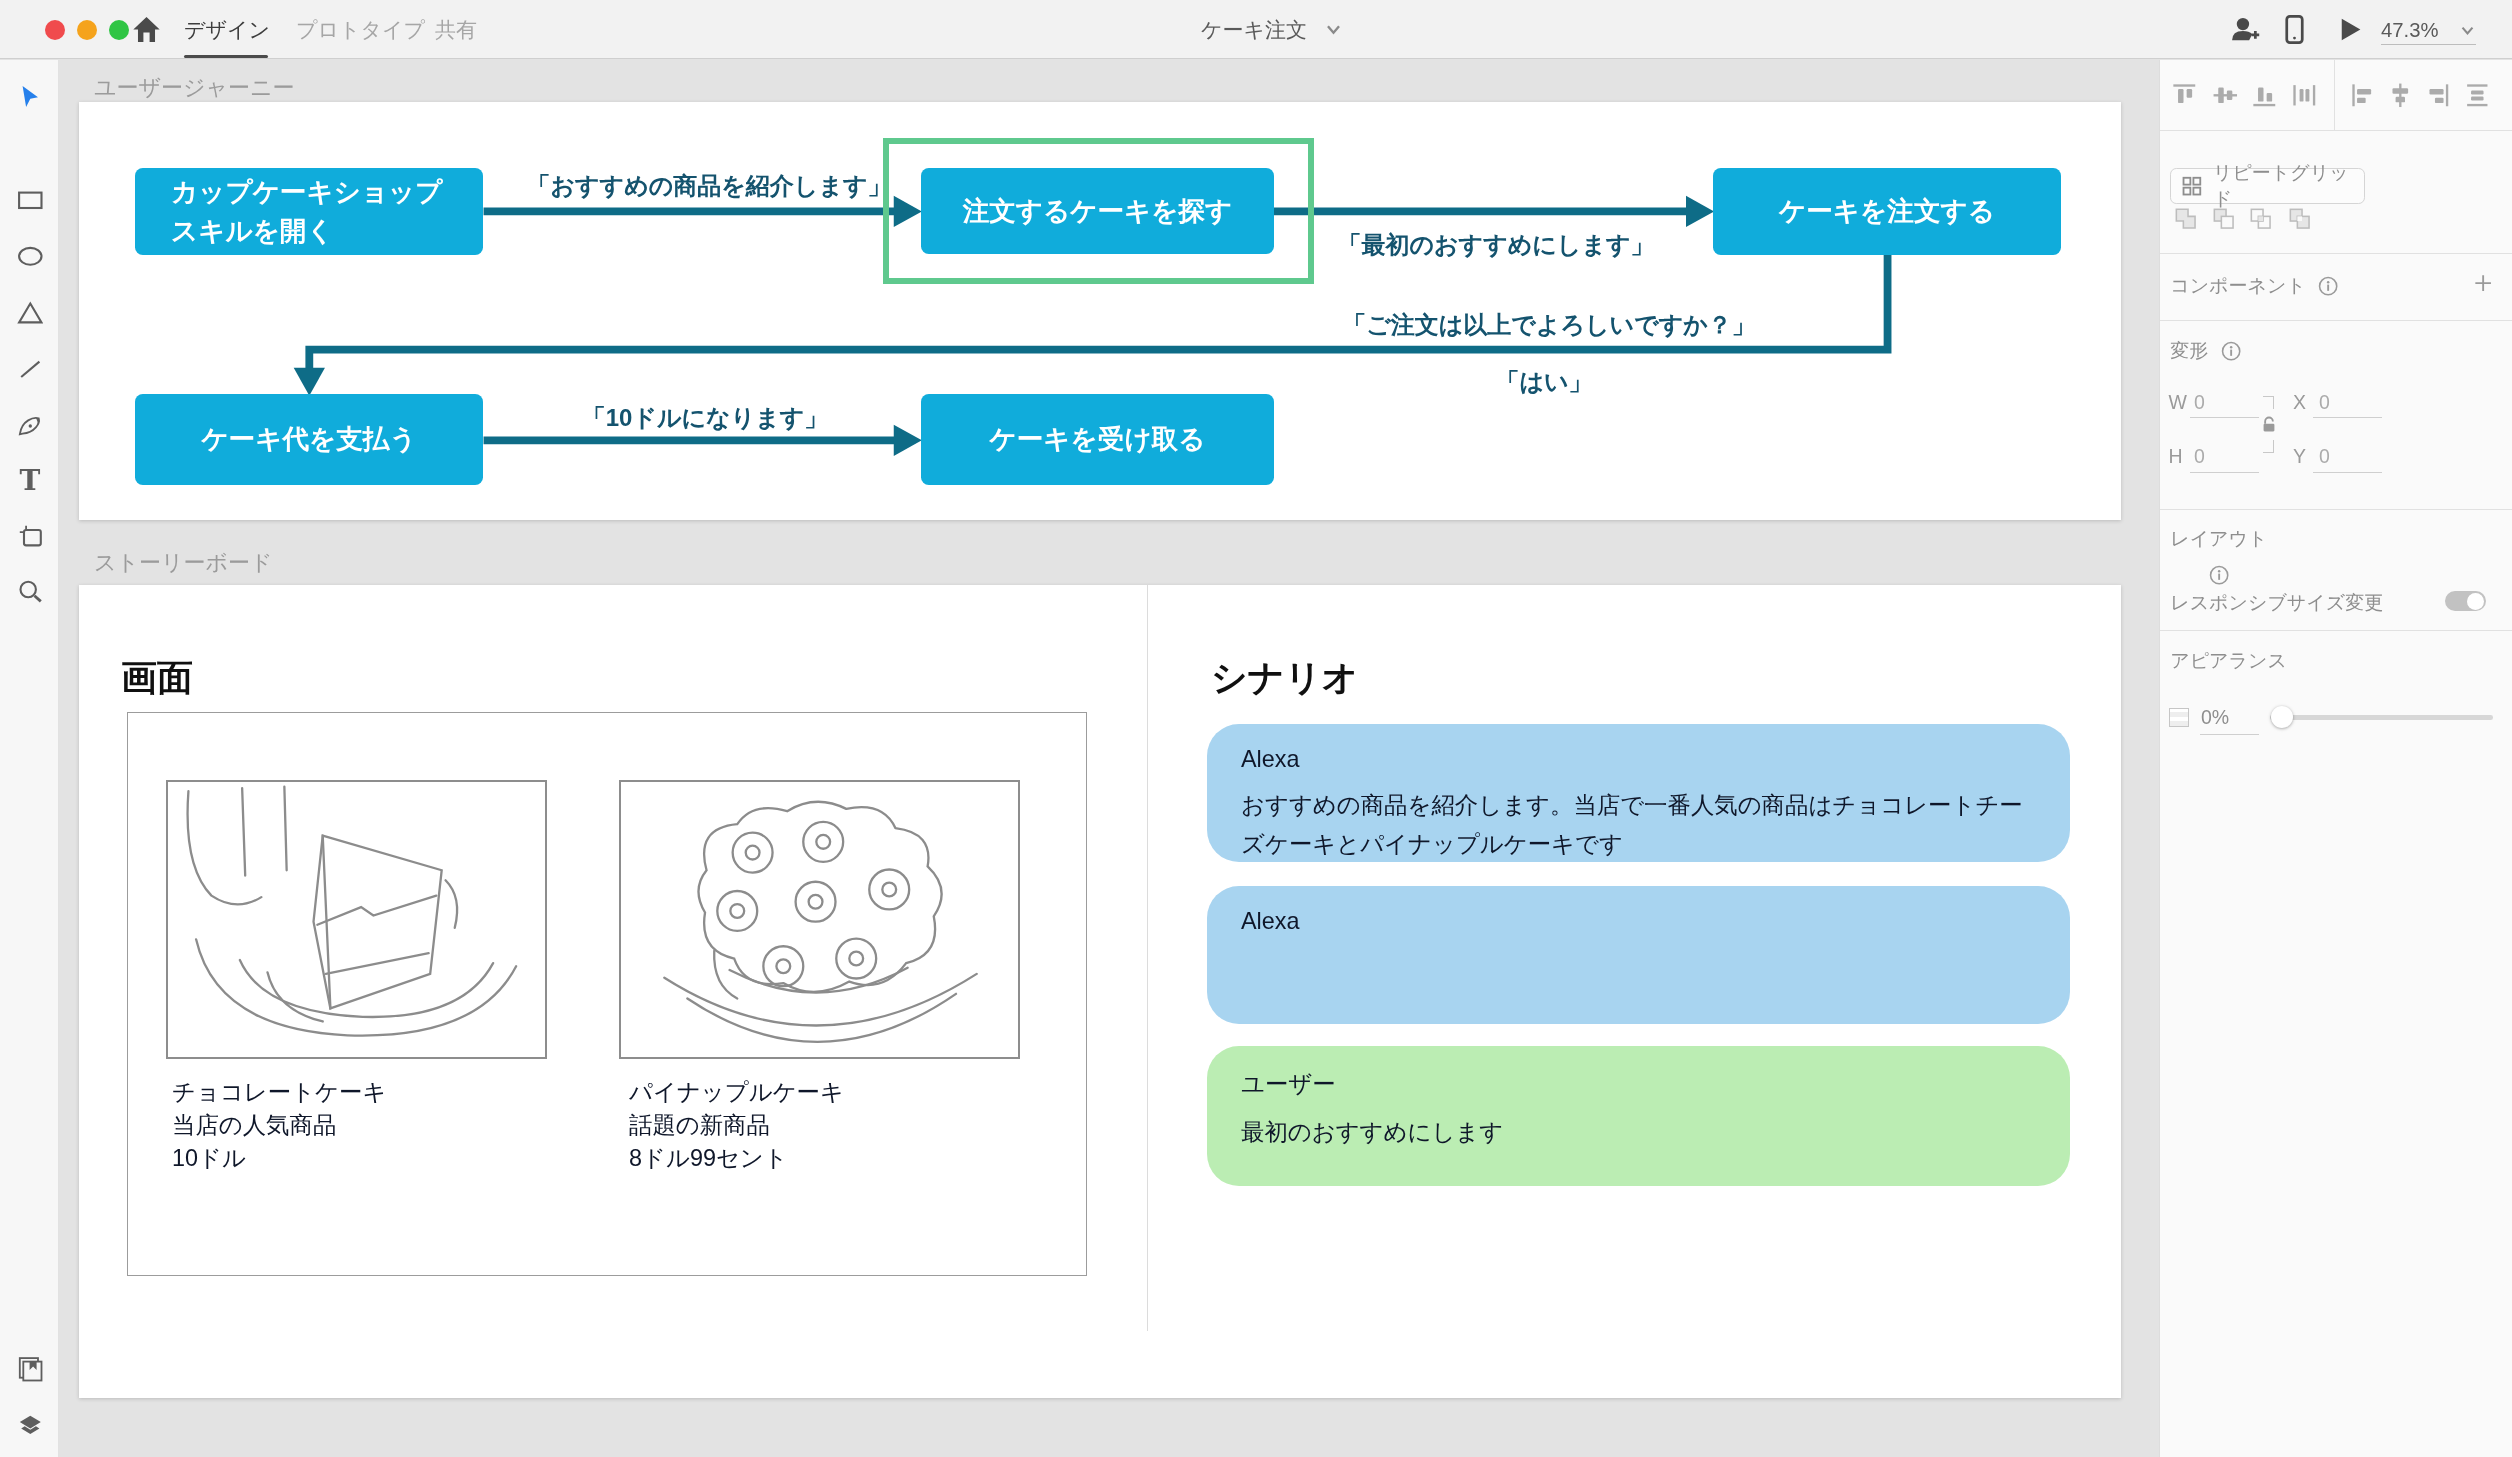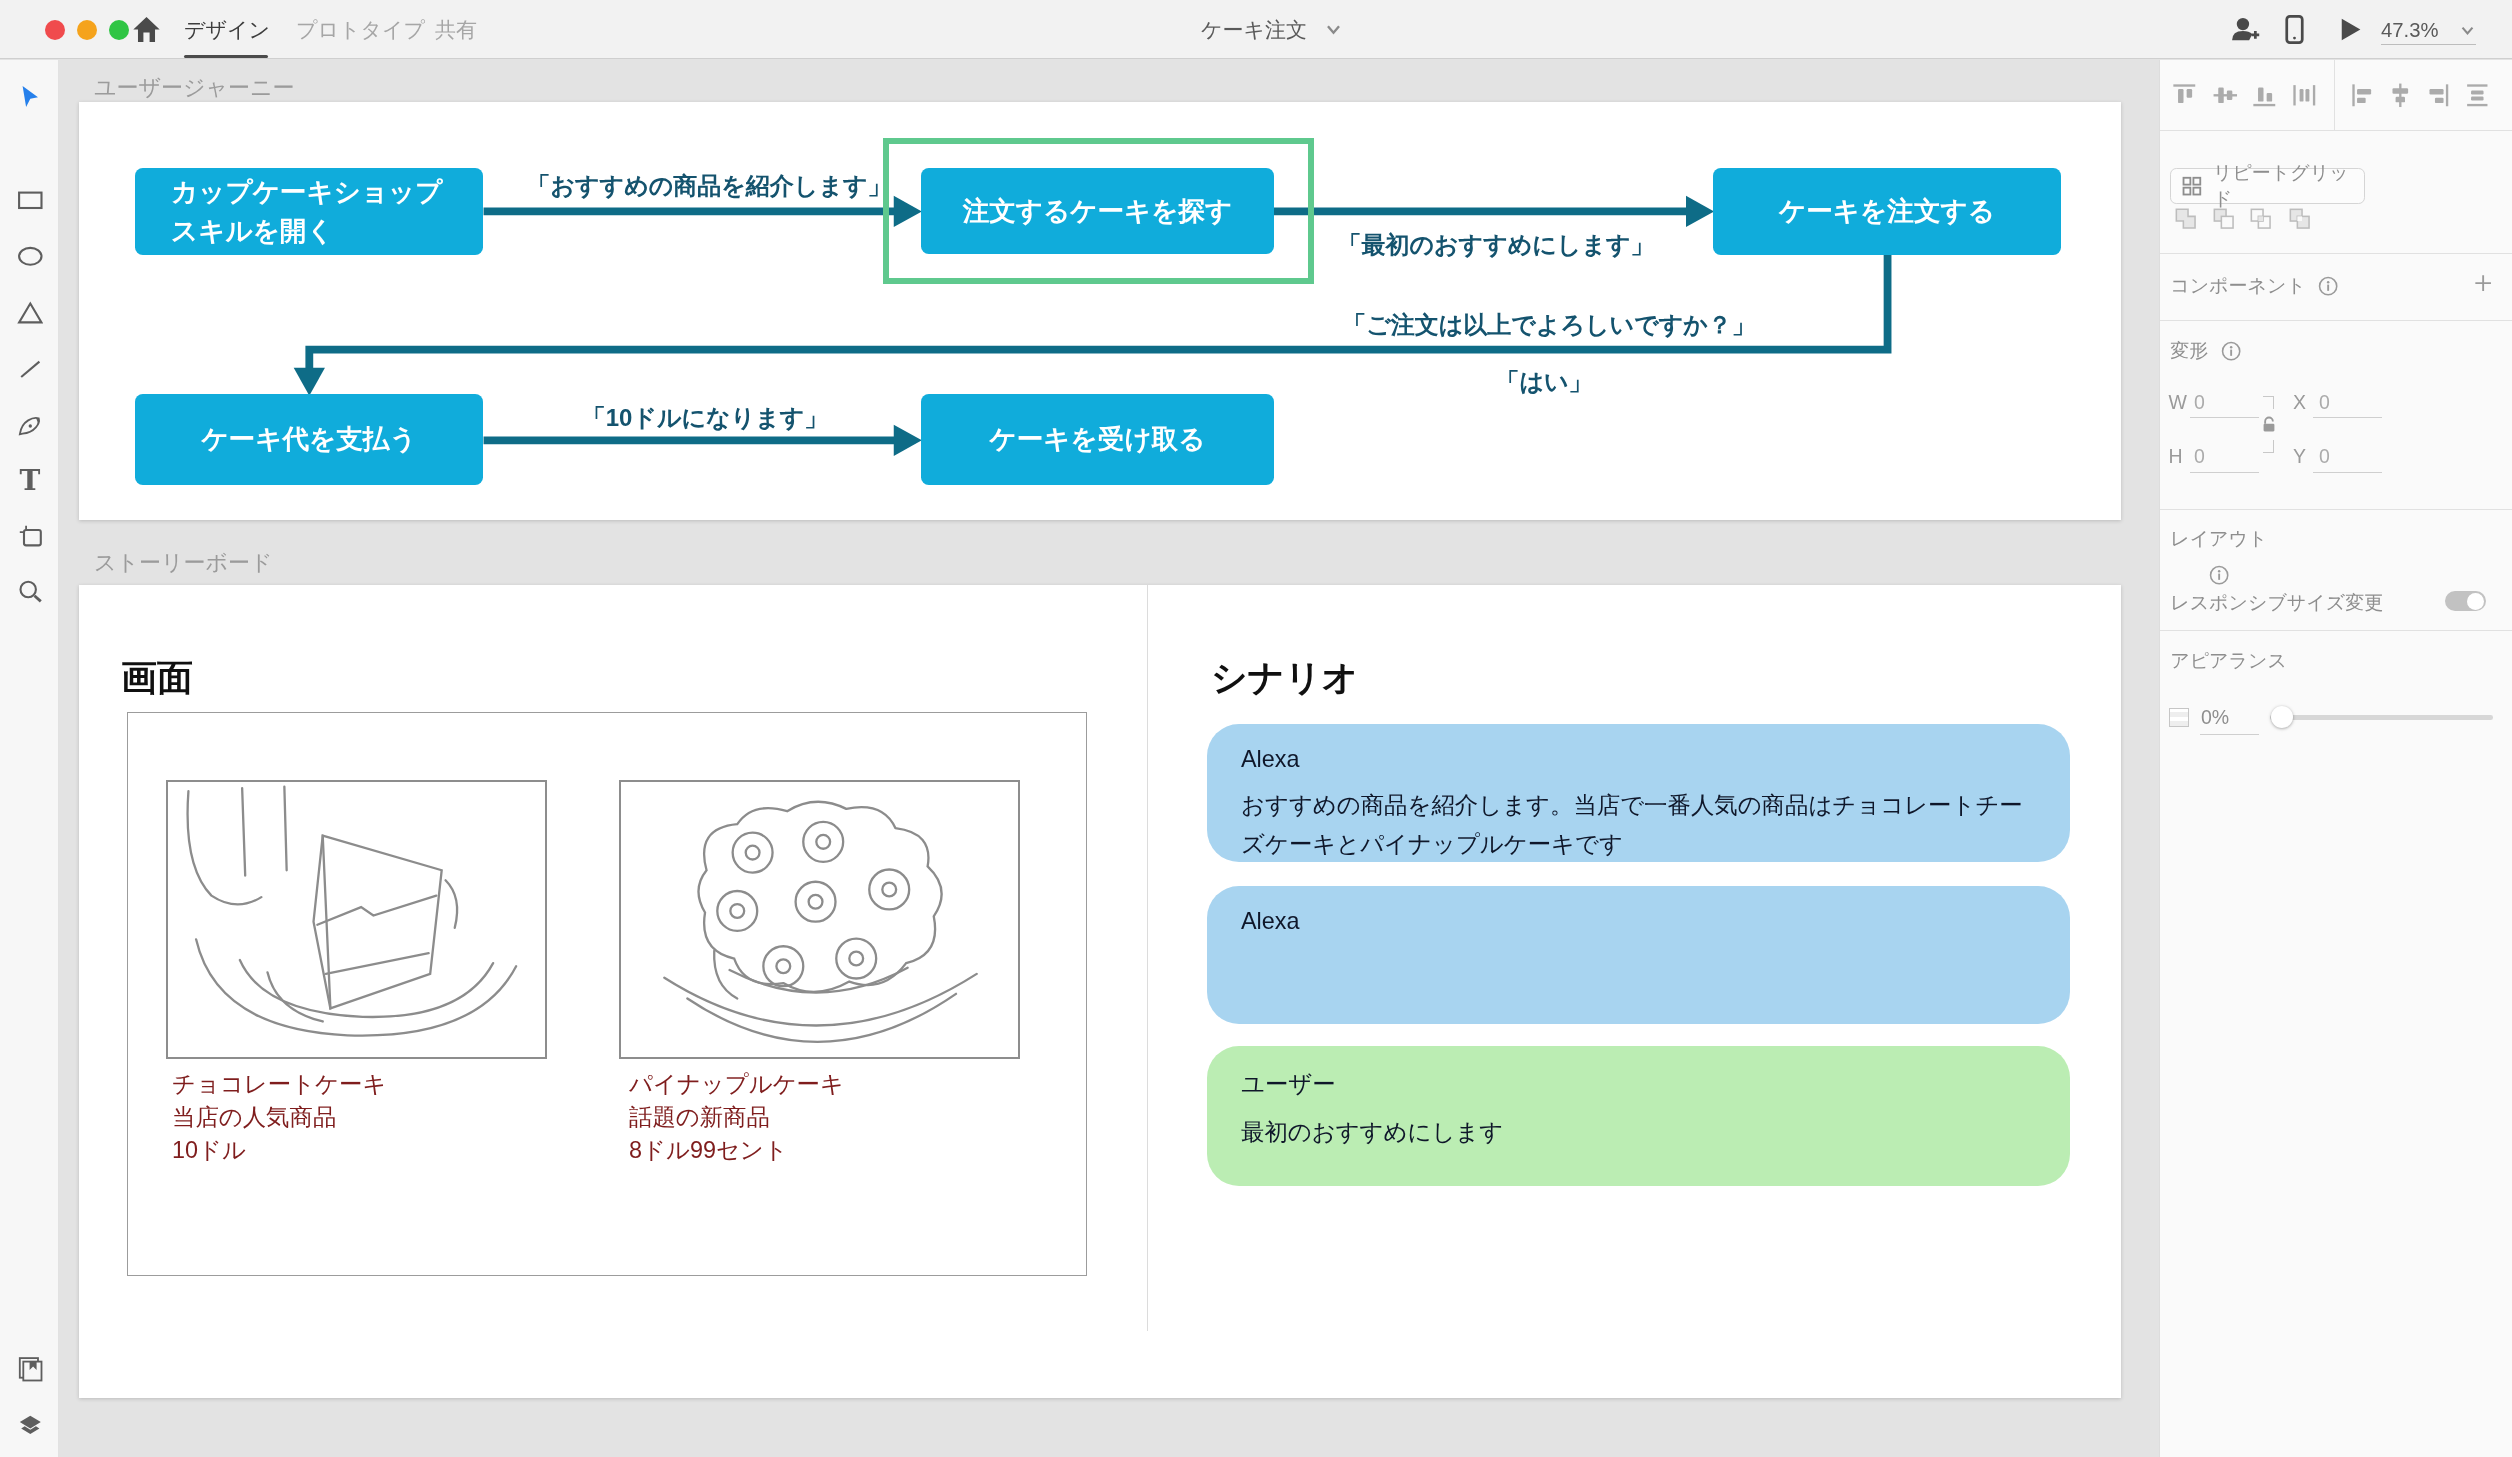--- a/index.html
+++ b/index.html
@@ -73,21 +73,21 @@
   #q3{left:1470px;top:207px;}
   #q4{left:1465px;top:264px;}
   #q5{left:626px;top:300px;}
 
   
   .sb-heading{position:absolute;font-size:36px;font-weight:600;color:#101010;}
   .sb-frame{position:absolute;left:48px;top:127px;width:960px;height:564px;border:1.6px solid #9C9C9C;background:#FFF;}
   .img-frame{position:absolute;top:195px;height:279px;border:2.3px solid #8D8D8D;background:#FFF;}
   #img1{left:87px;width:381px;}
   #img2{left:540px;width:401px;}
-  .prod{position:absolute;font-size:23.4px;color:#7f1d1d;line-height:33px;}
+  .prod{position:absolute;font-size:23.4px;color:#0f172a;line-height:33px;margin-top:8px;}
   .prod p{margin-bottom:0;}
   #prod1{left:93px;top:483px;}
   #prod2{left:550px;top:483px;}
   .sb-divider{position:absolute;left:1068px;top:0;width:0.8px;height:746px;background:#DCDCDC;}
   .bubble{position:absolute;left:1128px;width:863px;border-radius:32px;padding:22px 34px;color:#0f172a;font-size:23.4px;}
   .bubble .speaker{display:block;margin-bottom:12.5px;}
   .bubble .msg{display:block;line-height:39px;}
   #bub1{top:139px;height:138px;background:var(--bubble-blue);}
   #bub2{top:301px;height:138px;background:var(--bubble-blue);}
   #bub3{top:461px;height:140px;background:var(--bubble-green);}

